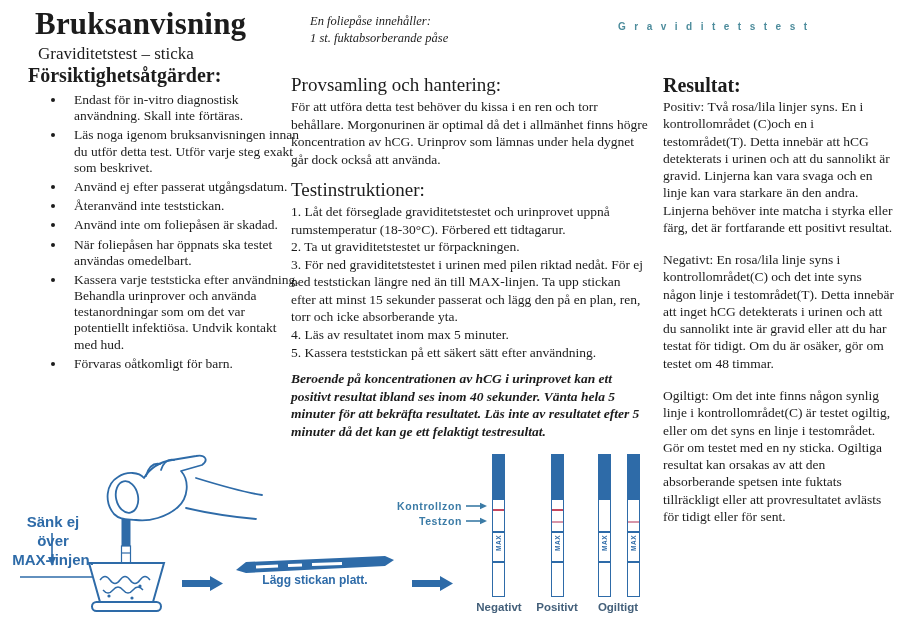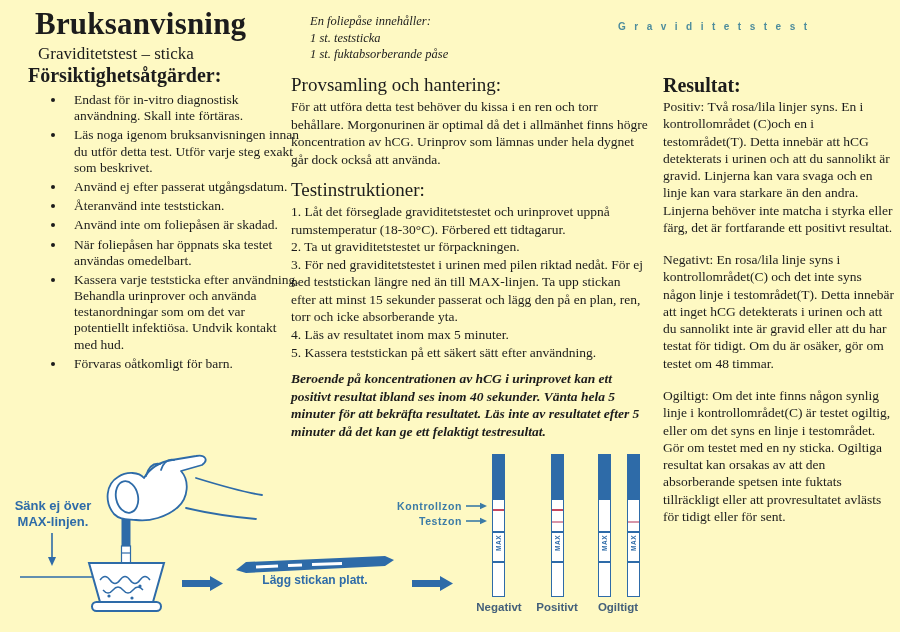--- a/index.html
+++ b/index.html
@@ -7,21 +7,21 @@
     --teal:#4d8c9c;
     --ctrl:#c5485f;
     --test:#d795a8;
     --zone:#3b7ba6;
     --sticklbl:#44607a;
     --ink:#1c1c1c;
   }
   *{box-sizing:border-box;margin:0;padding:0;}
   html,body{background:#e8e8e8;}
   .page{
-    position:relative;width:900px;height:632px;background:#fef9c3;
+    position:relative;width:900px;height:632px;background:#ffffff;
     font-family:"Liberation Serif", serif;color:var(--ink);
     overflow:hidden;margin:0 auto;
   }
   
   .title{position:absolute;left:35px;top:6px;font-size:31px;font-weight:bold;letter-spacing:.2px;}
   .subtitle{position:absolute;left:38px;top:44px;font-size:17px;}
   .pkg-note{position:absolute;left:310px;top:13px;font-size:12.5px;font-style:italic;line-height:1.32;}
   .brand{
     position:absolute;left:618px;top:21px;
     font-family:"Liberation Sans", sans-serif;font-size:10px;font-weight:600;
@@ -39,22 +39,22 @@
   .col-mid .section2{margin-top:11px;}
   .step{margin:0;}
   .note{margin-top:9px;font-weight:bold;font-style:italic;}
 
   .col-right{position:absolute;left:663px;top:74px;width:234px;}
   .col-right h2{font-size:20px;font-weight:bold;margin-bottom:1px;}
   .col-right p{font-size:13.5px;line-height:1.28;margin-bottom:15px;}
   
   .diagram-svg{position:absolute;left:0;top:440px;width:900px;height:192px;}
   .dip-note{
-    position:absolute;left:12px;top:498px;width:82px;text-align:center;
-    font-family:"Liberation Sans", sans-serif;font-size:13px;font-weight:600;
+    position:absolute;left:12px;top:513px;width:82px;text-align:center;
+    font-family:"Liberation Sans", sans-serif;font-size:15px;font-weight:600;
     line-height:1.25;color:var(--blue);
   }
   .lay-flat{
     position:absolute;left:250px;top:573px;width:130px;text-align:center;
     font-family:"Liberation Sans", sans-serif;font-size:12px;font-weight:600;color:var(--blue);
   }
   .zone-labels{
     position:absolute;left:386px;top:499px;width:76px;text-align:right;
     font-family:"Liberation Sans", sans-serif;font-size:10.5px;font-weight:600;
     color:var(--zone);letter-spacing:.6px;line-height:1.45;
@@ -81,21 +81,20 @@
 </style>
 </head>
 <body>
 
 <div class="page">
 
   <div class="title">Bruksanvisning</div>
   <div class="subtitle">Graviditetstest – sticka</div>
   <div class="pkg-note">
     <div>En foliepåse innehåller:</div>
-    <div>1 st. teststicka</div>
     <div>1 st. fuktabsorberande påse</div>
   </div>
   <div class="brand">Graviditetstest</div>
 
   <div class="col-left">
     <h2>Försiktighetsåtgärder:</h2>
     <ul>
       <li>Endast för in-vitro diagnostisk användning. Skall inte förtäras.</li>
       <li>Läs noga igenom bruksanvisningen innan du utför detta test. Utför varje steg exakt som beskrivet.</li>
       <li>Använd ej efter passerat utgångsdatum.</li>

